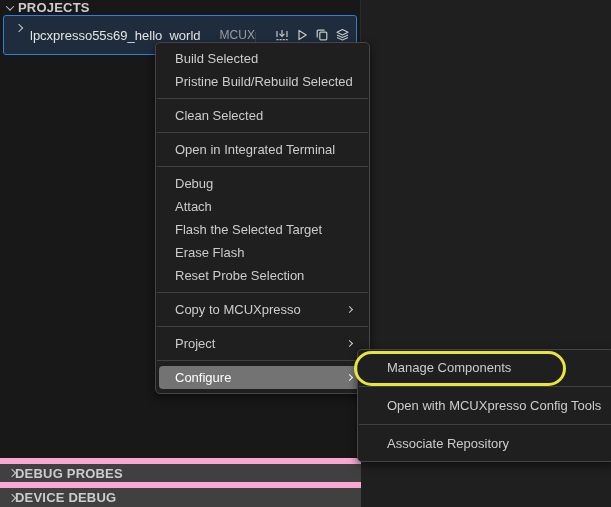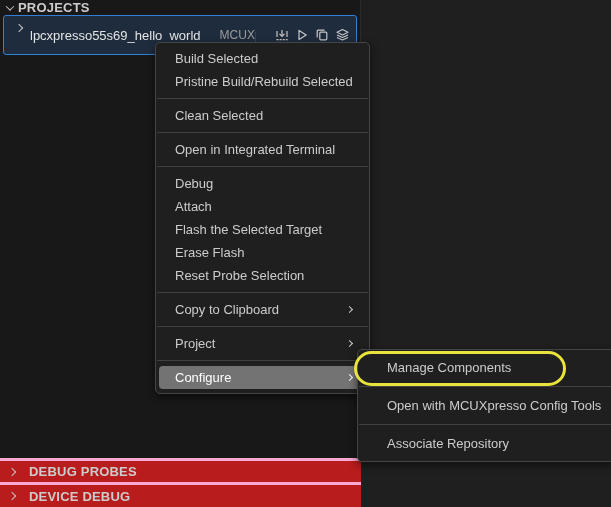--- a/index.html
+++ b/index.html
@@ -35,22 +35,22 @@
     display:flex; align-items:center; gap:19px; padding:0 6px 0 26px;
     cursor:pointer;
   }
   .project-row .pname { font-size:13px; color:#e4e4e4; white-space:nowrap; }
   .project-row .pdesc { font-size:12px; color:#9d9d9d; white-space:nowrap; overflow:hidden; flex:1 1 auto; }
   .row-actions { display:flex; align-items:center; gap:6px; flex:0 0 auto; }
   .row-actions svg { display:block; cursor:pointer; }
 
   .section-row {
     position:absolute; left:0; width:361px; height:24px;
-    border-top:3px solid #f9a8d4; display:flex; align-items:center; gap:14px;
-    padding-left:9px; background:#b91c1c; cursor:pointer;
+    border-top:6px solid #f9a8d4; display:flex; align-items:center; gap:0;
+    padding-left:9px; background:#404040; cursor:pointer;
   }
   #debug-probes { top:458px; }
   #device-tree  { top:482px; height:25px; }
 
   
   .menu {
     position:absolute; background:#1f1f1f; border:1px solid #454545;
     border-radius:5px; padding:4px 0; box-shadow:0 3px 9px rgba(0,0,0,.55);
   }
   #context-menu { left:145px; top:42px; width:215px; z-index:9;margin-left:10px; }
@@ -163,21 +163,21 @@
     <span class="mi-label">Flash the Selected Target</span>
   </div>
   <div class="menu-item">
     <span class="mi-label">Erase Flash</span>
   </div>
   <div class="menu-item">
     <span class="mi-label">Reset Probe Selection</span>
   </div>
   <div class="menu-sep"></div>
   <div class="menu-item">
-    <span class="mi-label">Copy to Clipboard</span>
+    <span class="mi-label">Copy to MCUXpresso</span>
     <span class="mi-arrow"></span>
   </div>
   <div class="menu-sep"></div>
   <div class="menu-item">
     <span class="mi-label">Project</span>
     <span class="mi-arrow"></span>
   </div>
   <div class="menu-sep"></div>
   <div class="menu-item active">
     <span class="mi-label">Configure</span>

